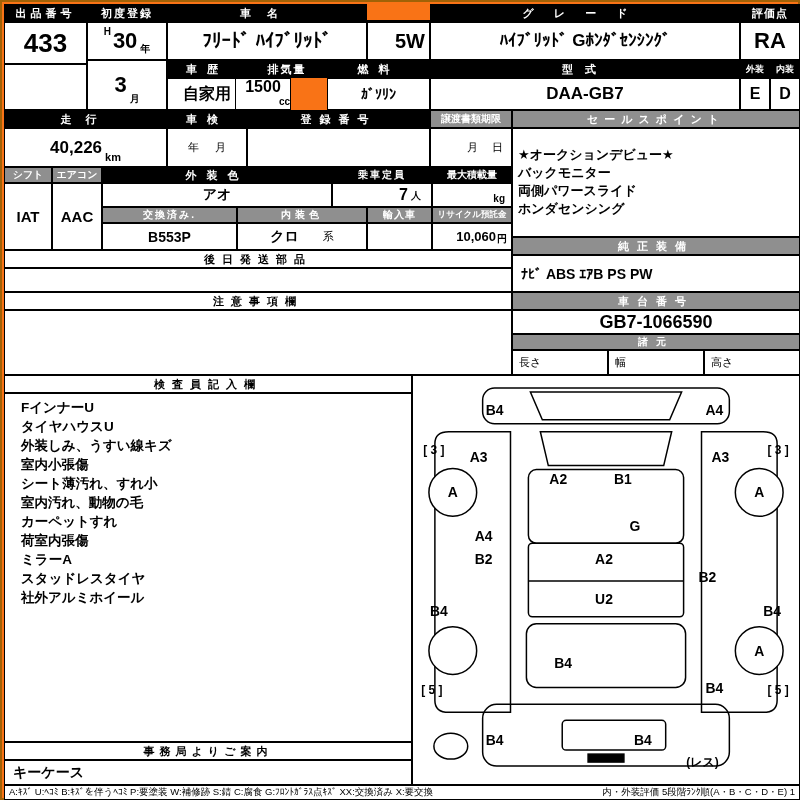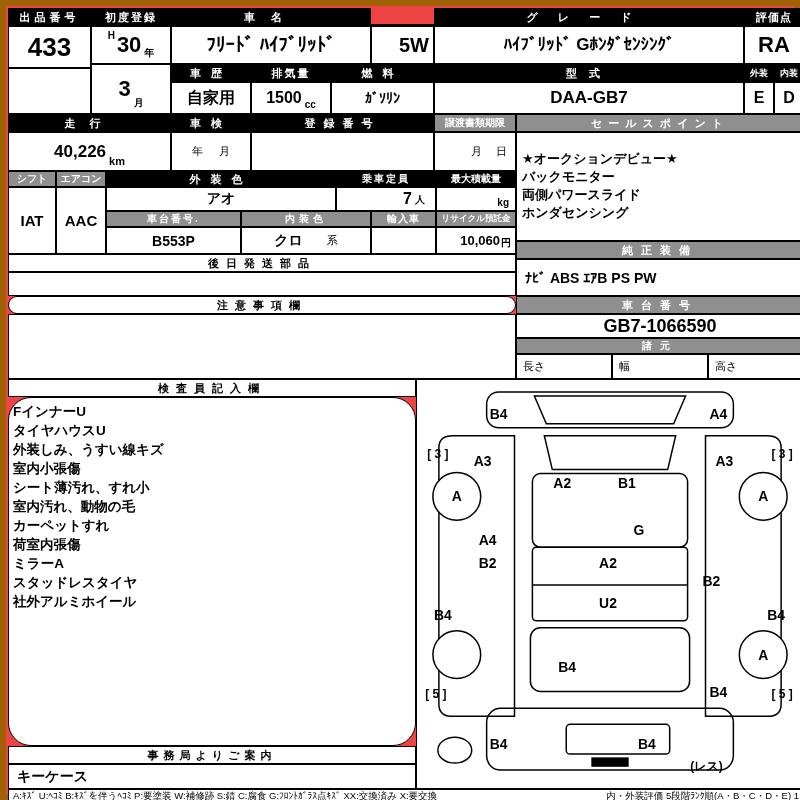--- a/index.html
+++ b/index.html
@@ -1,34 +1,34 @@
 <!DOCTYPE html>
 <html><head>
 <meta charset="utf-8">
 <style>
   html,body{margin:0;padding:0;background:#e8e8e8;}
   .sheet{
-    position:relative;width:800px;height:800px;background:#ef4444;
-    border:6px solid #a16207;box-sizing:border-box;
+    position:relative;width:800px;height:800px;background:#f97316;
+    border:2px solid #a16207;box-sizing:border-box;
     font-family:"Liberation Sans","DejaVu Sans",sans-serif;color:#000;
   }
   .box{position:absolute;box-sizing:border-box;border:1px solid #000;background:#fff;overflow:hidden;}
   .hb{background:#000;color:#fff;display:flex;align-items:center;justify-content:center;
       font-size:11px;font-weight:bold;letter-spacing:4px;}
   .hg{background:#8f8f8f;color:#fff;display:flex;align-items:center;justify-content:center;
       font-size:11px;font-weight:bold;letter-spacing:3px;border:1px solid #000;}
   .hw{background:#fff;color:#000;display:flex;align-items:center;justify-content:center;
       font-size:11px;font-weight:bold;letter-spacing:7px;}
   .val{display:flex;align-items:center;justify-content:center;font-weight:bold;}
   .unit{font-size:10px;font-weight:bold;margin-left:3px;align-self:flex-end;padding-bottom:3px;}
   .era{font-size:10px;font-weight:bold;align-self:flex-start;padding-top:3px;margin-right:2px;}
   .big{font-size:22px;font-weight:bold;}
   .sales-content{padding:17px 5px;display:block;}
   .sales-line{font-size:13px;font-weight:bold;line-height:18px;white-space:nowrap;}
-  .insp-content{padding:4px 4px;display:block;border-radius:23px;}
+  .insp-content{padding:4px 16px;display:block;}
   .insp-line{font-size:13.5px;font-weight:bold;line-height:19px;white-space:nowrap;}
   .dim-cell{display:flex;align-items:center;justify-content:flex-start;padding-left:6px;font-size:11px;}
   .legend{display:flex;align-items:center;justify-content:space-between;
           font-size:9.5px;padding:0 4px;white-space:nowrap;}
   svg text.dmg{font-size:14px;font-weight:bold;text-anchor:middle;dominant-baseline:central;
                font-family:"Liberation Sans","DejaVu Sans",sans-serif;}
   svg text.dmg-sm{font-size:12px;font-weight:bold;text-anchor:middle;dominant-baseline:central;
                font-family:"Liberation Sans","DejaVu Sans",sans-serif;}
 </style>
 </head>
@@ -60,21 +60,21 @@
   <div class="box hb" style="left:428px;top:2px;width:310px;height:18px;letter-spacing:20px;">グレード</div>
   <div class="box val" style="left:428px;top:20px;width:310px;height:38px;font-size:17px;">ﾊｲﾌﾞﾘｯﾄﾞ Gﾎﾝﾀﾞｾﾝｼﾝｸﾞ</div>
 
   <div class="box hb" style="left:738px;top:2px;width:60px;height:18px;letter-spacing:1px;">評価点</div>
   <div class="box val" style="left:738px;top:20px;width:60px;height:38px;font-size:22px;">RA</div>
 
   <div class="box hb" style="left:165px;top:58px;width:80px;height:18px;letter-spacing:10px;">車歴</div>
   <div class="box val" style="left:165px;top:76px;width:80px;height:32px;font-size:16px;">自家用</div>
 
   <div class="box hb" style="left:245px;top:58px;width:80px;height:18px;letter-spacing:2px;">排気量</div>
-  <div class="box val" style="left:245px;top:76px;width:80px;height:32px;font-size:16px;">
+  <div class="box val" style="left:233px;top:76px;width:56px;height:32px;font-size:16px;flex-direction:column;">
     <span>1500</span>
     <span class="unit">cc</span>
   </div>
 
   <div class="box hb" style="left:325px;top:58px;width:103px;height:18px;letter-spacing:10px;">燃料</div>
   <div class="box val" style="left:325px;top:76px;width:103px;height:32px;font-size:14px;">ｶﾞｿﾘﾝ</div>
 
   <div class="box hb" style="left:428px;top:58px;width:310px;height:18px;letter-spacing:12px;">型式</div>
   <div class="box val" style="left:428px;top:76px;width:310px;height:32px;font-size:17px;">DAA-GB7</div>
 
@@ -122,42 +122,42 @@
 
   <div class="box hb" style="left:330px;top:165px;width:100px;height:16px;font-size:10px;letter-spacing:2px;">乗車定員</div>
   <div class="box val" style="left:330px;top:181px;width:100px;height:24px;font-size:16px;justify-content:flex-end;padding-right:10px;">
     <span>7</span>
     <span class="unit">人</span>
   </div>
 
   <div class="box hb" style="left:430px;top:165px;width:80px;height:16px;font-size:10px;letter-spacing:0;">最大積載量</div>
   <div class="box val" style="left:430px;top:181px;width:80px;height:24px;font-size:10px;justify-content:flex-end;padding-right:6px;align-items:flex-end;padding-bottom:2px;">kg</div>
 
-  <div class="box hg" style="left:100px;top:205px;width:135px;height:16px;font-size:10px;letter-spacing:2px;">車台番号.</div>
+  <div class="box hg" style="left:100px;top:205px;width:135px;height:16px;font-size:10px;letter-spacing:2px;">交換済み.</div>
   <div class="box val" style="left:100px;top:221px;width:135px;height:27px;font-size:14px;">B553P</div>
 
   <div class="box hg" style="left:235px;top:205px;width:130px;height:16px;font-size:10px;letter-spacing:4px;">内装色</div>
   <div class="box val" style="left:235px;top:221px;width:130px;height:27px;font-size:14px;gap:24px;">
     <span>クロ</span>
     <span style="font-size:11px;font-weight:normal;">系</span>
   </div>
 
   <div class="box hg" style="left:365px;top:205px;width:65px;height:16px;font-size:10px;letter-spacing:1px;">輸入車</div>
   <div class="box val" style="left:365px;top:221px;width:65px;height:27px;"></div>
 
   <div class="box hg" style="left:430px;top:205px;width:80px;height:16px;font-size:8.5px;letter-spacing:0;">リサイクル預託金</div>
   <div class="box val" style="left:430px;top:221px;width:80px;height:27px;font-size:13px;justify-content:flex-end;padding-right:4px;">
     <span>10,060</span>
     <span class="unit" style="margin-left:1px;">円</span>
   </div>
 
   <div class="box hw" style="left:2px;top:248px;width:508px;height:18px;">後日発送部品</div>
   <div class="box val" style="left:2px;top:266px;width:508px;height:24px;"></div>
 
-  <div class="box hw" style="left:2px;top:290px;width:508px;height:18px;border-radius:9px;">注意事項欄</div>
+  <div class="box hw" style="left:2px;top:290px;width:508px;height:18px;">注意事項欄</div>
   <div class="box val" style="left:2px;top:308px;width:508px;height:65px;"></div>
 
   <div class="box hg" style="left:510px;top:235px;width:288px;height:18px;letter-spacing:8px;">純正装備</div>
   <div class="box val" style="left:510px;top:253px;width:288px;height:37px;font-size:14px;justify-content:flex-start;padding-left:8px;">ﾅﾋﾞ ABS ｴｱB PS PW</div>
 
   <div class="box hg" style="left:510px;top:290px;width:288px;height:18px;letter-spacing:8px;">車台番号</div>
   <div class="box val" style="left:510px;top:308px;width:288px;height:24px;font-size:18px;">GB7-1066590</div>
 
   <div class="box hg" style="left:510px;top:332px;width:288px;height:16px;font-size:10px;letter-spacing:8px;">諸元</div>
   <div class="box dim-cell" style="left:510px;top:348px;width:96px;height:25px;">長さ</div>

